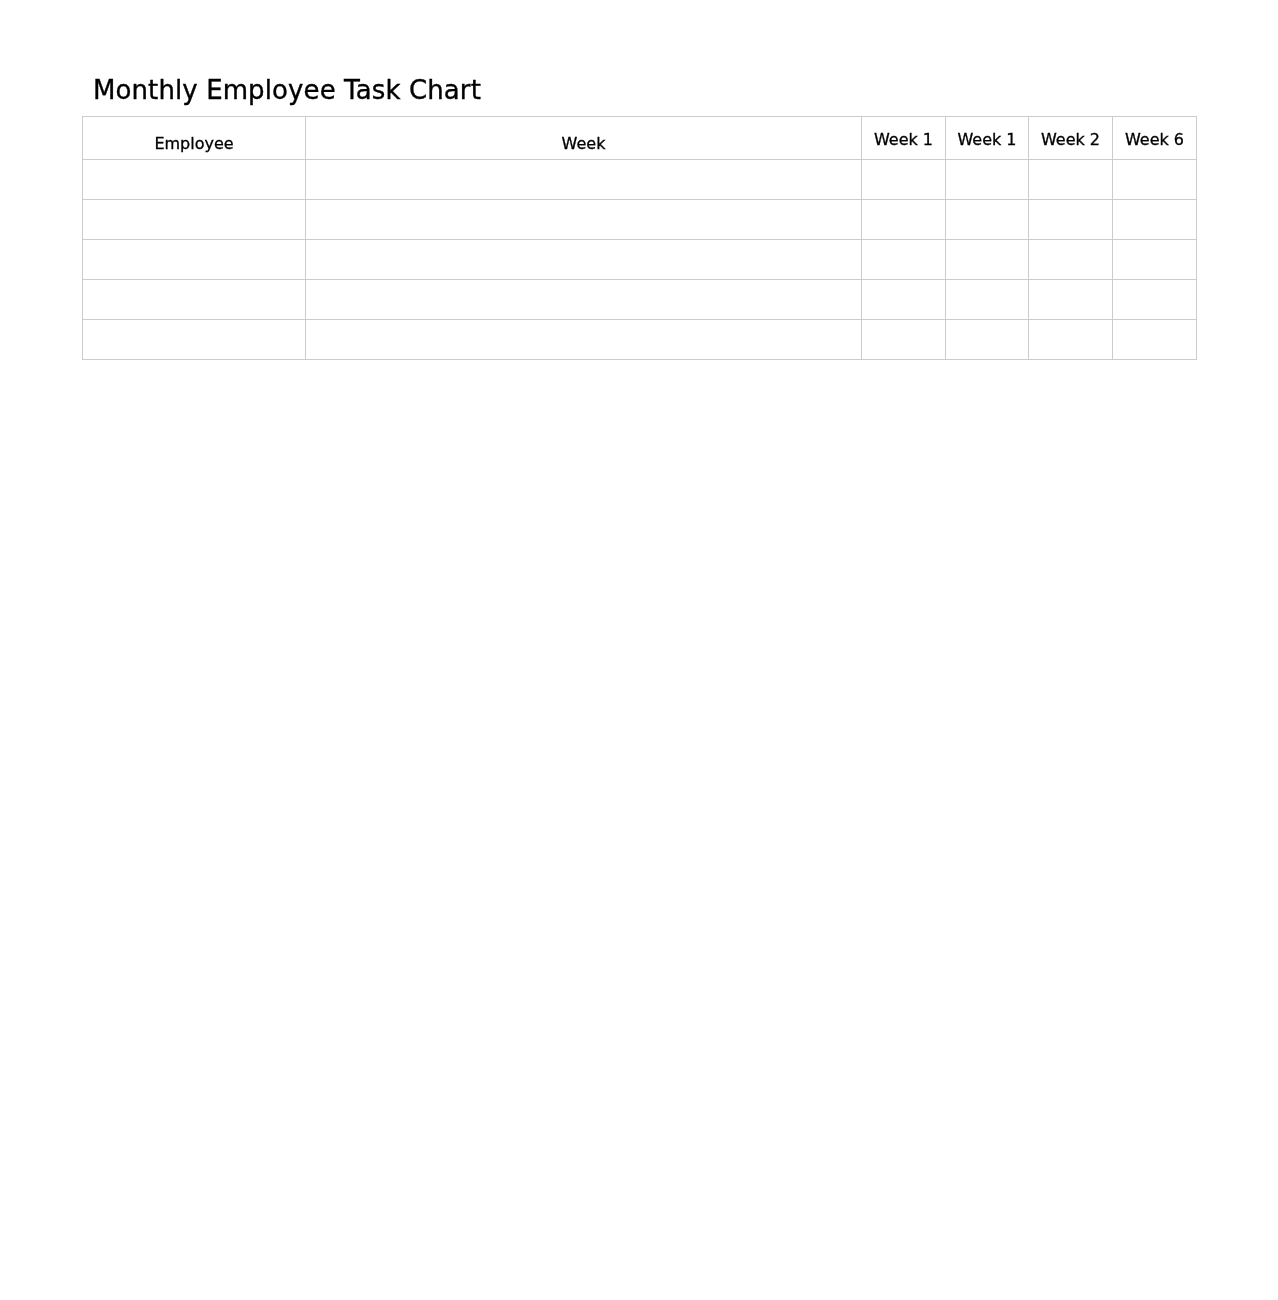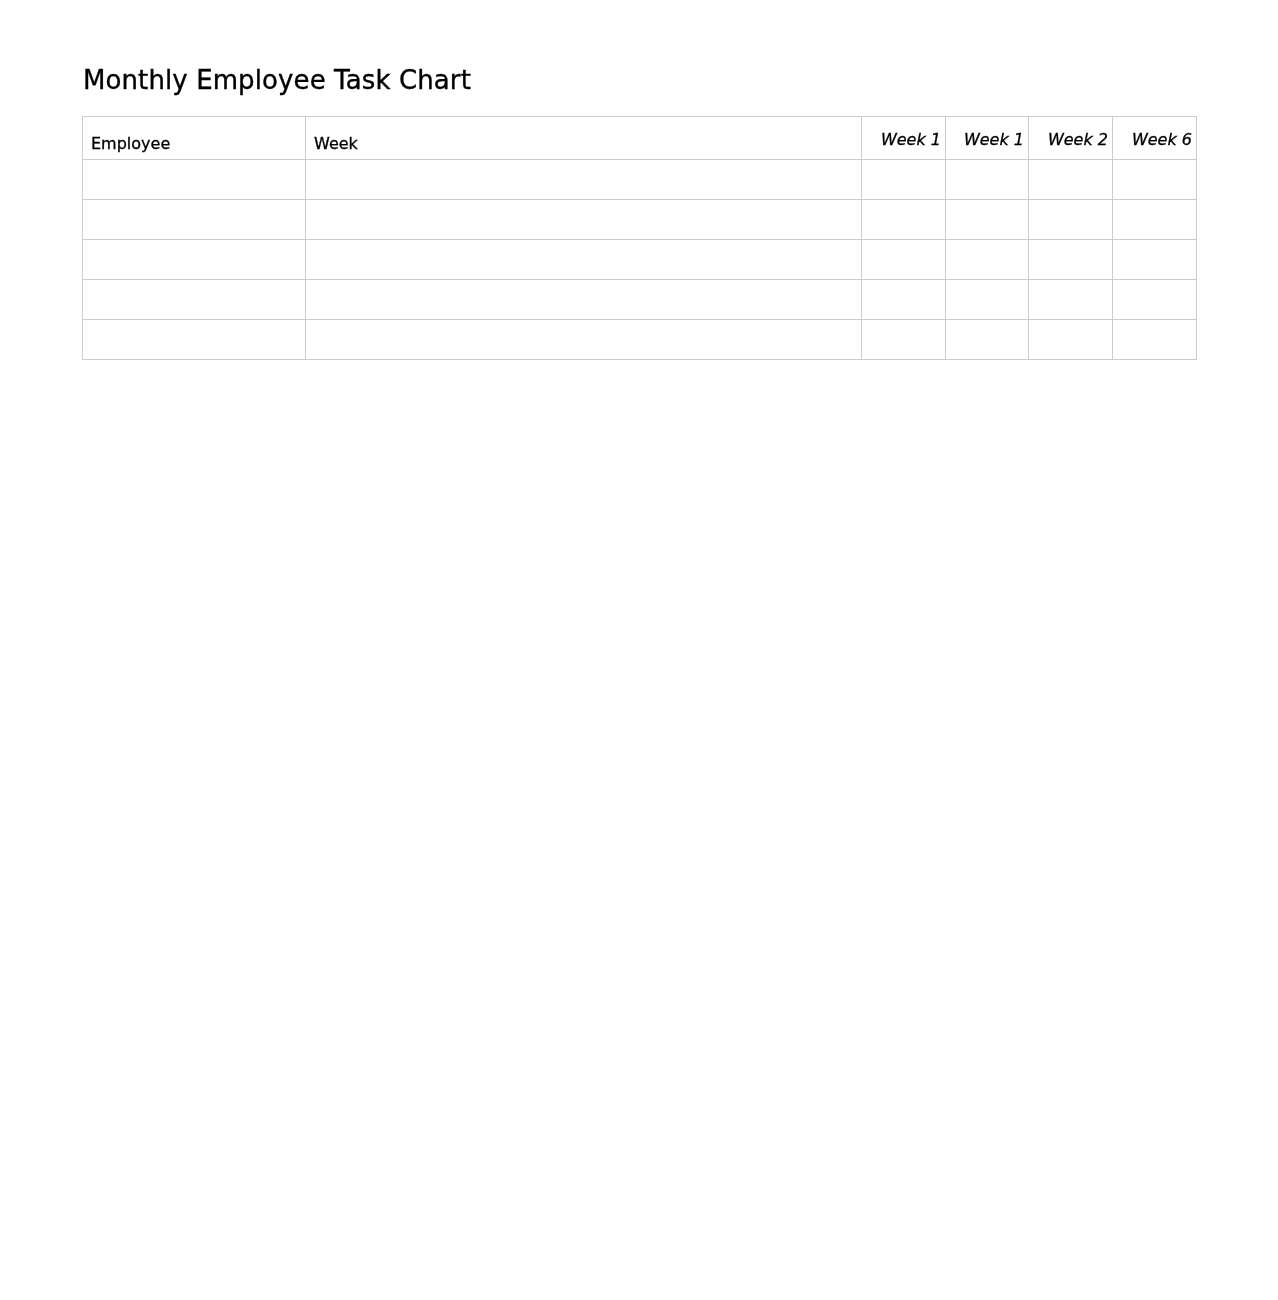--- a/index.html
+++ b/index.html
@@ -14,21 +14,21 @@
       color: #000000;
     }
     .page {
       position: relative;
       padding: 0 0 0 82px;
     }
     .title {
       position: absolute;
       left: 82px;
       top: 62px;
-      margin: 1px;
+      margin: 11px;
       font-size: 26px;
       font-weight: normal;
       letter-spacing: 0.1px;
       line-height: 34px;
       -webkit-text-stroke: 0.35px #000;
     }
     table.task-table {
       position: absolute;
       left: 82px;
       top: 116px;
@@ -40,28 +40,27 @@
     table.task-table td {
       border: 1px solid #cccccc;
       padding: 0 8px;
       box-sizing: border-box;
     }
     table.task-table th {
       height: 43px;
       font-size: 16px;
       font-weight: normal;
       -webkit-text-stroke: 0.3px #000;
-      text-align: left;
+      text-align: center;
       vertical-align: middle;
       padding-top: 11px;
     }
     table.task-table th.week {
-      text-align: right;
+      text-align: center;
       padding: 2px 4px 0 4px;
-      font-style: italic;
     }
     table.task-table td {
       height: 40px;
     }
     col.c-employee { width: 223px; }
     col.c-task { width: 556px; }
     col.c-week1 { width: 84px; }
     col.c-week2 { width: 83px; }
     col.c-week3 { width: 84px; }
     col.c-week4 { width: 84px; }

